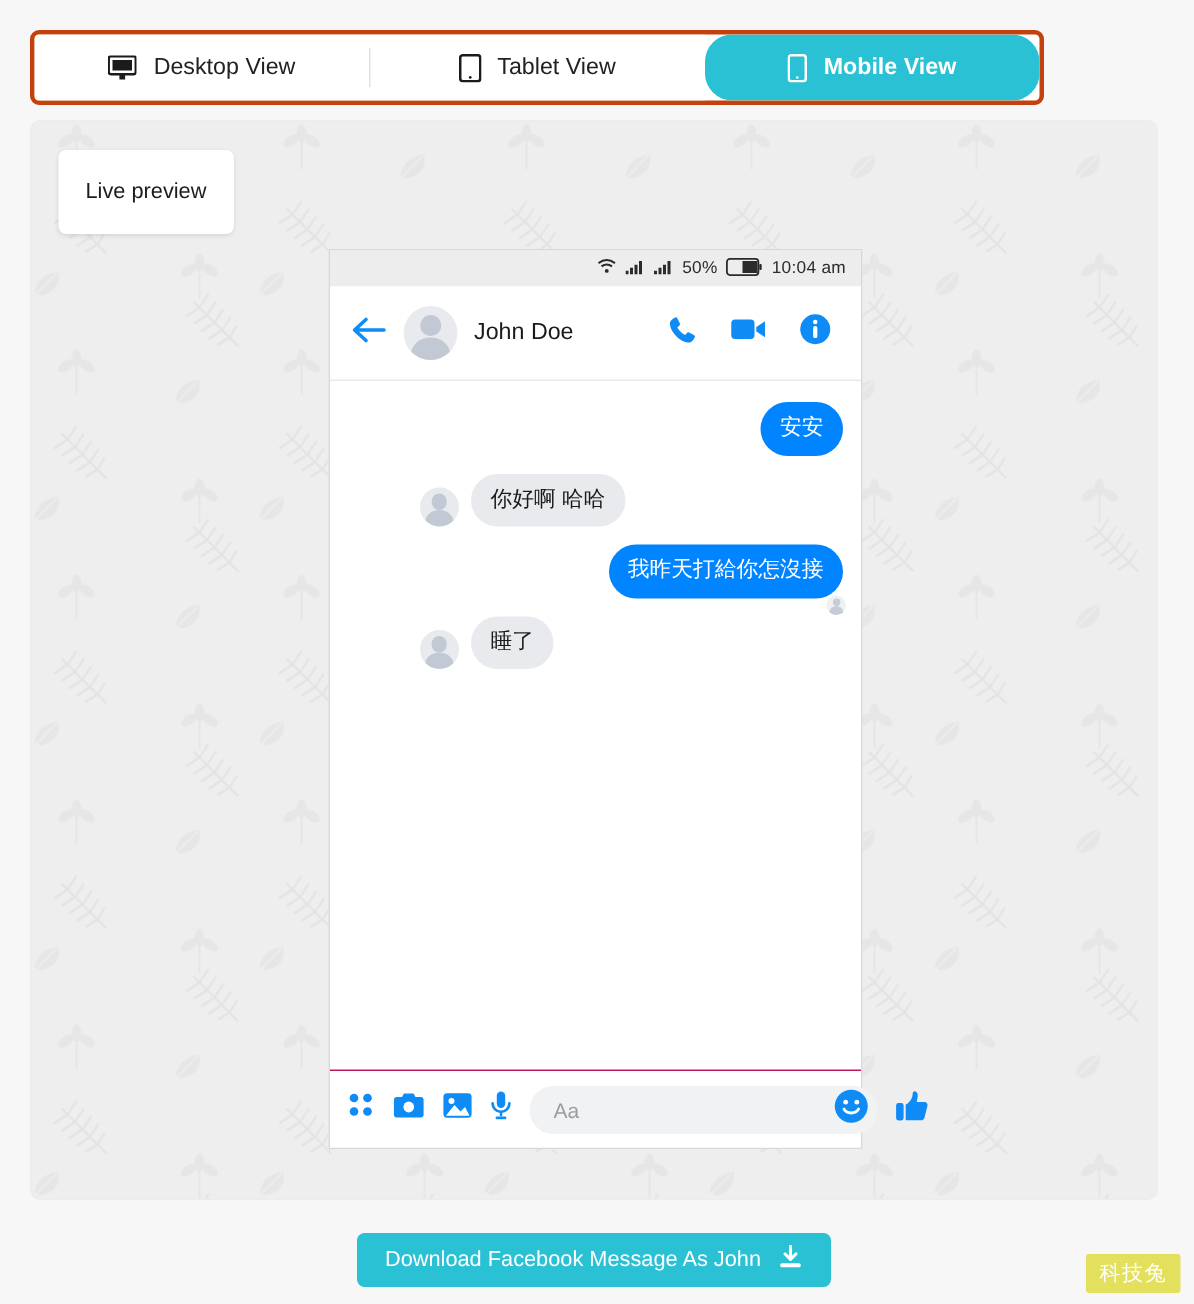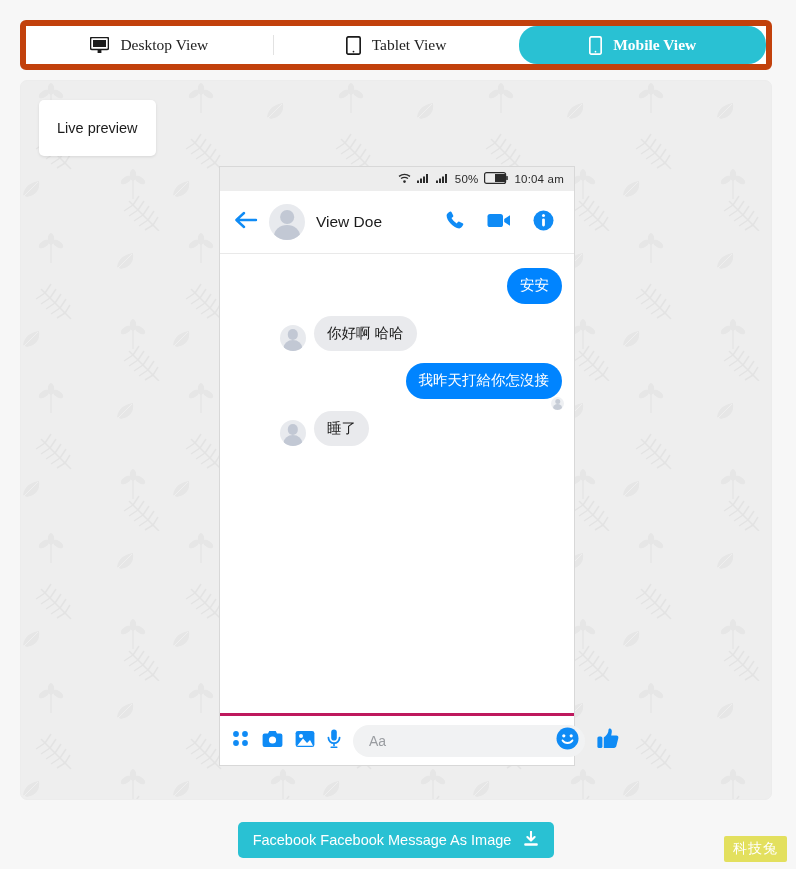--- a/index.html
+++ b/index.html
@@ -6,27 +6,26 @@
   html, body {
     width: 796px; height: 869px;
     background: #f7f7f7;
     font-family: "Liberation Sans", "DejaVu Sans", sans-serif;
     overflow: hidden;
   }
 
   
   .tabbar {
     position: absolute; left: 20px; top: 20px;
-    width: 752px; height: 50px;
+    width: 676px; height: 50px;
     display: flex;
     background: #ffffff;
-    border: 6px solid #c2410c;
+    border: 3px solid #c2410c;
     border-radius: 6px;
     overflow: hidden;
-    font-family: Liberation Serif, serif;
   }
   .tab {
     flex: 1 1 0;
     display: flex; align-items: center; justify-content: center;
     gap: 11px;
     font-size: 15.5px;
     color: #222;
     background: #ffffff;
     cursor: pointer;
     position: relative;
@@ -164,21 +163,21 @@
   .seen .body {
     position: absolute; left: 50%; top: 58%;
     width: 76%; height: 66%; border-radius: 50% 50% 0 0;
     background: #c6ccd6; transform: translateX(-50%);
   }
 
   
   .composer {
     height: 52px;
     background: #ffffff;
-    border-top: 3px solid #be185d;
+    border-top: 1px solid #be185d;
     display: flex; align-items: center;
     padding: 0 12px; gap: 12px;
   }
   .composer .icon { flex: none; display: block; cursor: pointer; }
   .input-pill {
     flex: 1;
     height: 32px;
     background: #f1f2f3;
     border-radius: 17px;
     display: flex; align-items: center;
@@ -336,21 +335,21 @@
     <div class="chat-header">
       <span>
         <svg width="24" height="18" viewBox="0 0 24 18">
             <path d="M22 9 H3 M10 2 L2.4 9 L10 16" fill="none" stroke="#0f8bf5" stroke-width="2.4" stroke-linecap="round" stroke-linejoin="round"></path>
           </svg>
       </span>
       <span class="avatar">
         <span class="head"></span>
         <span class="body"></span>
       </span>
-      <span class="hdr-name">View Doe</span>
+      <span class="hdr-name">John Doe</span>
       <span class="hdr-actions">
         <span>
           <svg width="20" height="20" viewBox="0 0 20 20">
               <path d="M5.2 1.6 C3.4 2.4 1.6 4 1.6 5.6 C1.6 11 8.6 18.2 14.2 18.4 C15.8 18.4 17.4 16.6 18.2 14.8 C18.5 14.1 18.2 13.6 17.6 13.3 L14.4 11.7 C13.8 11.4 13.2 11.6 12.8 12.1 L11.8 13.4 C9.6 12.3 7.6 10.3 6.5 8.1 L7.8 7.1 C8.3 6.7 8.5 6.1 8.2 5.5 L6.6 2.3 C6.3 1.7 5.8 1.4 5.2 1.6 Z" fill="#0f8bf5"></path>
             </svg>
         </span>
         <span>
           <svg width="24" height="17" viewBox="0 0 24 17">
               <rect x="0.5" y="2" width="15.5" height="13" rx="2.6" fill="#0f8bf5"></rect>
               <path d="M17.2 7 L23 3.2 V13.8 L17.2 10 Z" fill="#0f8bf5"></path>
@@ -444,21 +443,21 @@
             <rect x="0.4" y="8.4" width="5" height="11.6" rx="1.6" fill="#0f8bf5"></rect>
             <path d="M6.8 9.4 C9 8.2 11.4 5.4 11.4 2.6 C11.4 1 12.2 0.4 13.2 0.6 C14.4 0.9 15 2.2 14.8 4 L14.2 7.6 H19.4 C20.8 7.6 21.7 8.8 21.3 10.2 L19.4 17.8 C19.1 19.1 18.2 19.9 17 19.9 H6.8 Z" fill="#0f8bf5"></path>
           </svg>
       </span>
     </div>
 
   </div>
 </div>
 
 <button class="download-btn">
-  <span>Facebook Facebook Message As Image</span>
+  <span>Download Facebook Message As John</span>
   <span>
     <svg width="16" height="16" viewBox="0 0 16 16">
         <path d="M8 0.8 V8.6 M4.4 6 L8 9.6 L11.6 6" fill="none" stroke="#ffffff" stroke-width="2.1" stroke-linecap="round" stroke-linejoin="round"></path>
         <rect x="1.2" y="12.2" width="13.6" height="2.6" rx="1" fill="#ffffff"></rect>
       </svg>
   </span>
 </button>
 
 <div class="watermark">科技兔</div>
 

